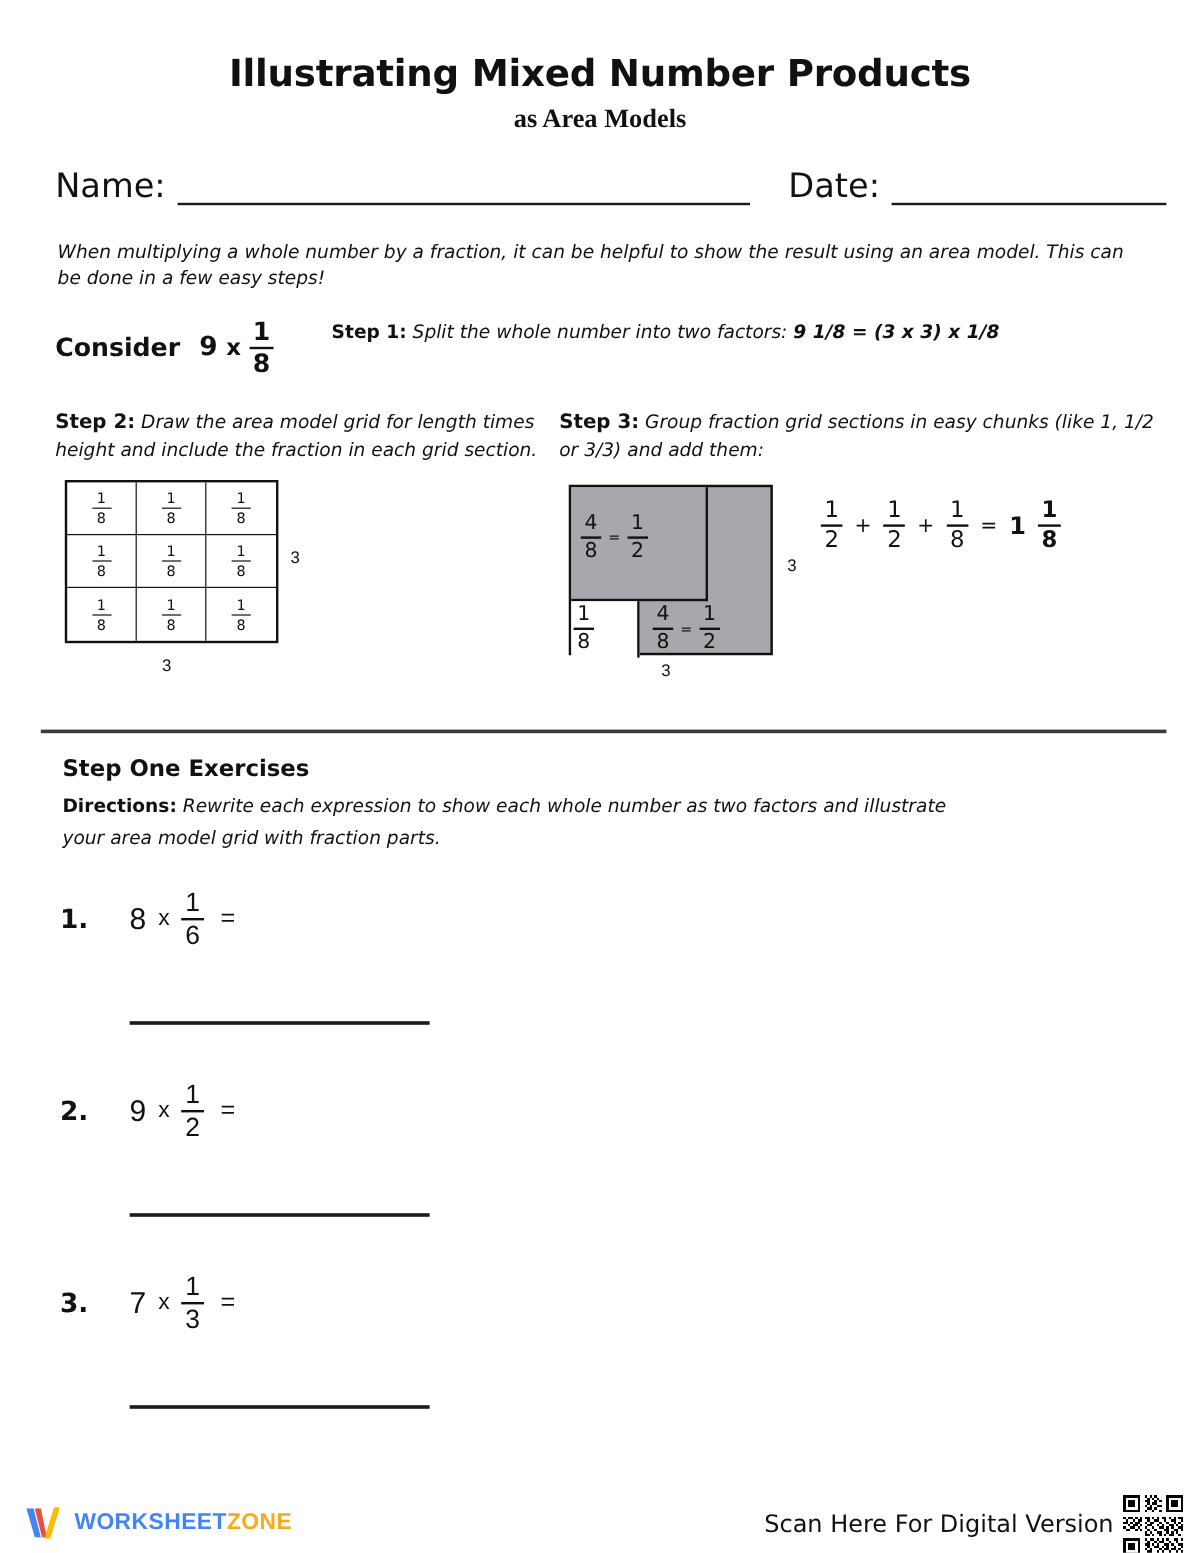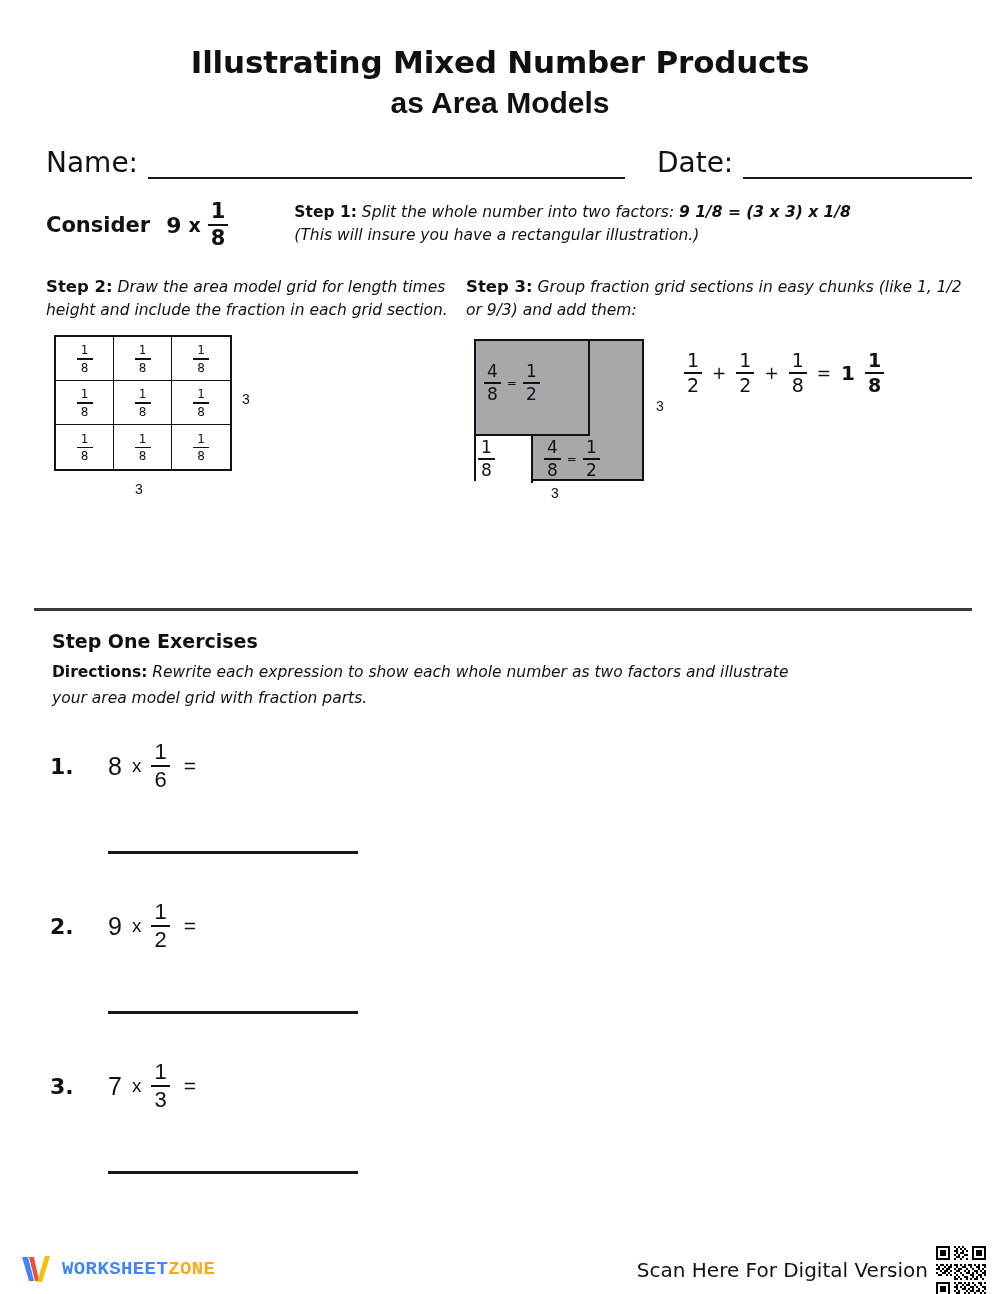--- a/index.html
+++ b/index.html
@@ -12,22 +12,22 @@
   }
   .page { position: relative; width: 1000px; height: 1294px; }
 
   
   .title-block { text-align: center; padding-top: 44px; }
   .title-main {
     font-size: 31px; font-weight: bold; letter-spacing: -0.2px;
     font-family: "DejaVu Sans", sans-serif;
   }
   .title-sub {
-    font-size: 30px; font-weight: bold; margin-top: 6px;
-    font-family: Liberation Sans, sans-serif;
+    font-size: 22px; font-weight: bold; margin-top: 6px;
+    font-family: Liberation Serif, serif;
   }
 
   
   .namedate { display: flex; align-items: flex-end; margin: 26px 28px 0 46px; }
   .nd-label { font-size: 28px; font-family: "DejaVu Sans", sans-serif; }
   .nd-rule { border-bottom: 2px solid #1a1a1a; height: 20px; }
   .nd-rule.name { width: 500px; margin-left: 10px; }
   .nd-rule.date { width: 240px; margin-left: 10px; }
   .nd-spacer { width: 34px; }
 
@@ -55,21 +55,21 @@
   .frac .b { padding: 0 3px; }
   .frac.big { font-size: 21px; font-weight: bold; font-family: "DejaVu Sans", sans-serif; }
   .frac.small { font-size: 12px; font-family: "DejaVu Sans", sans-serif; }
   .frac.small .bar { height: 1.3px; }
   .frac.med { font-size: 17px; font-family: "DejaVu Sans", sans-serif; }
   .frac.eq  { font-size: 19px; font-family: "DejaVu Sans", sans-serif; }
   .frac.eqb { font-size: 19px; font-weight: bold; font-family: "DejaVu Sans", sans-serif; }
   .frac.ex  { font-size: 22px; font-family: "Liberation Sans", sans-serif; }
   .frac.ex .bar { height: 2px; }
 
-  .step1 { margin-left: 66px; font-size: 15.5px; line-height: 1.5; font-family: "DejaVu Sans", sans-serif; }
+  .step1 { margin-left: 48px; font-size: 15.5px; line-height: 1.5; font-family: "DejaVu Sans", sans-serif; }
   .step1 b { font-weight: bold; font-style: normal; }
   .step1 i { font-style: italic; }
 
   
   .steps { display: flex; margin: 26px 0 0 46px; }
   .step-col-2 { width: 420px; }
   .step-col-3 { width: 500px; }
   .step-head { font-size: 15.5px; line-height: 1.45; font-family: "DejaVu Sans", sans-serif; }
   .step-head b { font-weight: bold; font-size: 16.5px; }
   .step-head i { font-style: italic; }
@@ -120,21 +120,21 @@
   .ex-no { font-size: 22px; font-weight: bold; width: 58px; font-family: "DejaVu Sans", sans-serif; }
   .ex-whole { font-size: 25px; font-family: "Liberation Sans", sans-serif; }
   .ex-times { font-size: 19px; margin: 0 10px; font-family: "Liberation Sans", sans-serif; }
   .ex-eq { font-size: 21px; margin-left: 14px; font-family: "Liberation Sans", sans-serif; }
   .ans-line { position: absolute; left: 58px; top: 118px; width: 250px; height: 3px; background: #1a1a1a; }
 
   
   .footer { position: absolute; left: 0; top: 1240px; width: 1000px; height: 54px; }
   .logo { position: absolute; left: 20px; top: 14px; display: flex; align-items: center; gap: 8px; }
   .logo-text { font-size: 19px; font-weight: bold; letter-spacing: 0.4px;
-               font-family: Liberation Mono, monospace; }
+               font-family: Liberation Sans, sans-serif; }
   .logo-ws { color: #4285F4; }
   .logo-zone { color: #FBA919; }
   .scan-text { position: absolute; right: 72px; top: 18px; font-size: 20px;
                font-family: "DejaVu Sans", sans-serif; margin-left: 16px; }
   .qr { position: absolute; right: 10px; top: 2px; width: 58px; height: 58px; background: #fff; }
 </style>
 </head>
 <body>
 
 <div class="page">
@@ -145,41 +145,39 @@
   </div>
 
   <div class="namedate">
     <span class="nd-label">Name:</span>
     <span class="nd-rule name"></span>
     <span class="nd-spacer"></span>
     <span class="nd-label">Date:</span>
     <span class="nd-rule date"></span>
   </div>
 
+  <div class="intro">When multiplying a whole number by a fraction, it can be helpful to show the result using an area model. This can be done in a few easy steps!</div>
 
   <div class="consider-row">
     <span class="consider-label">Consider</span>
     <span class="expr">
       <span class="num">9</span>
       <span class="op">x</span>
       <span class="frac big">
         <span class="t">1</span>
         <span class="bar"></span>
         <span class="b">8</span>
       </span>
     </span>
     <div class="step1">
       <div>
         <b>Step 1:</b>
         <i>Split the whole number into two factors:</i>
         <b><i>9  1/8 = (3 x 3) x 1/8</i></b>
       </div>
-      <div>
-        <i>(This will insure you have a rectangular illustration.)</i>
-      </div>
     </div>
   </div>
 
   <div class="steps">
 
     <div class="step-col-2">
       <div class="step-head">
         <b>Step 2:</b>
         <i>Draw the area model grid for length times height and include the fraction in each grid section.</i>
       </div>
@@ -250,21 +248,21 @@
           </div>
         </div>
         <span class="dim-right">3</span>
         <span class="dim-bottom">3</span>
       </div>
     </div>
 
     <div class="step-col-3">
       <div class="step-head">
         <b>Step 3:</b>
-        <i>Group fraction grid sections in easy chunks (like 1, 1/2 or 9/3) and add them:</i>
+        <i>Group fraction grid sections in easy chunks (like 1, 1/2 or 3/3) and add them:</i>
       </div>
 
       <div class="area-wrap">
         <div class="area-box">
           <div class="area-sq"></div>
           <div class="area-white"></div>
         </div>
 
         <span class="lbl lbl-topsq">
           <span class="frac med">

